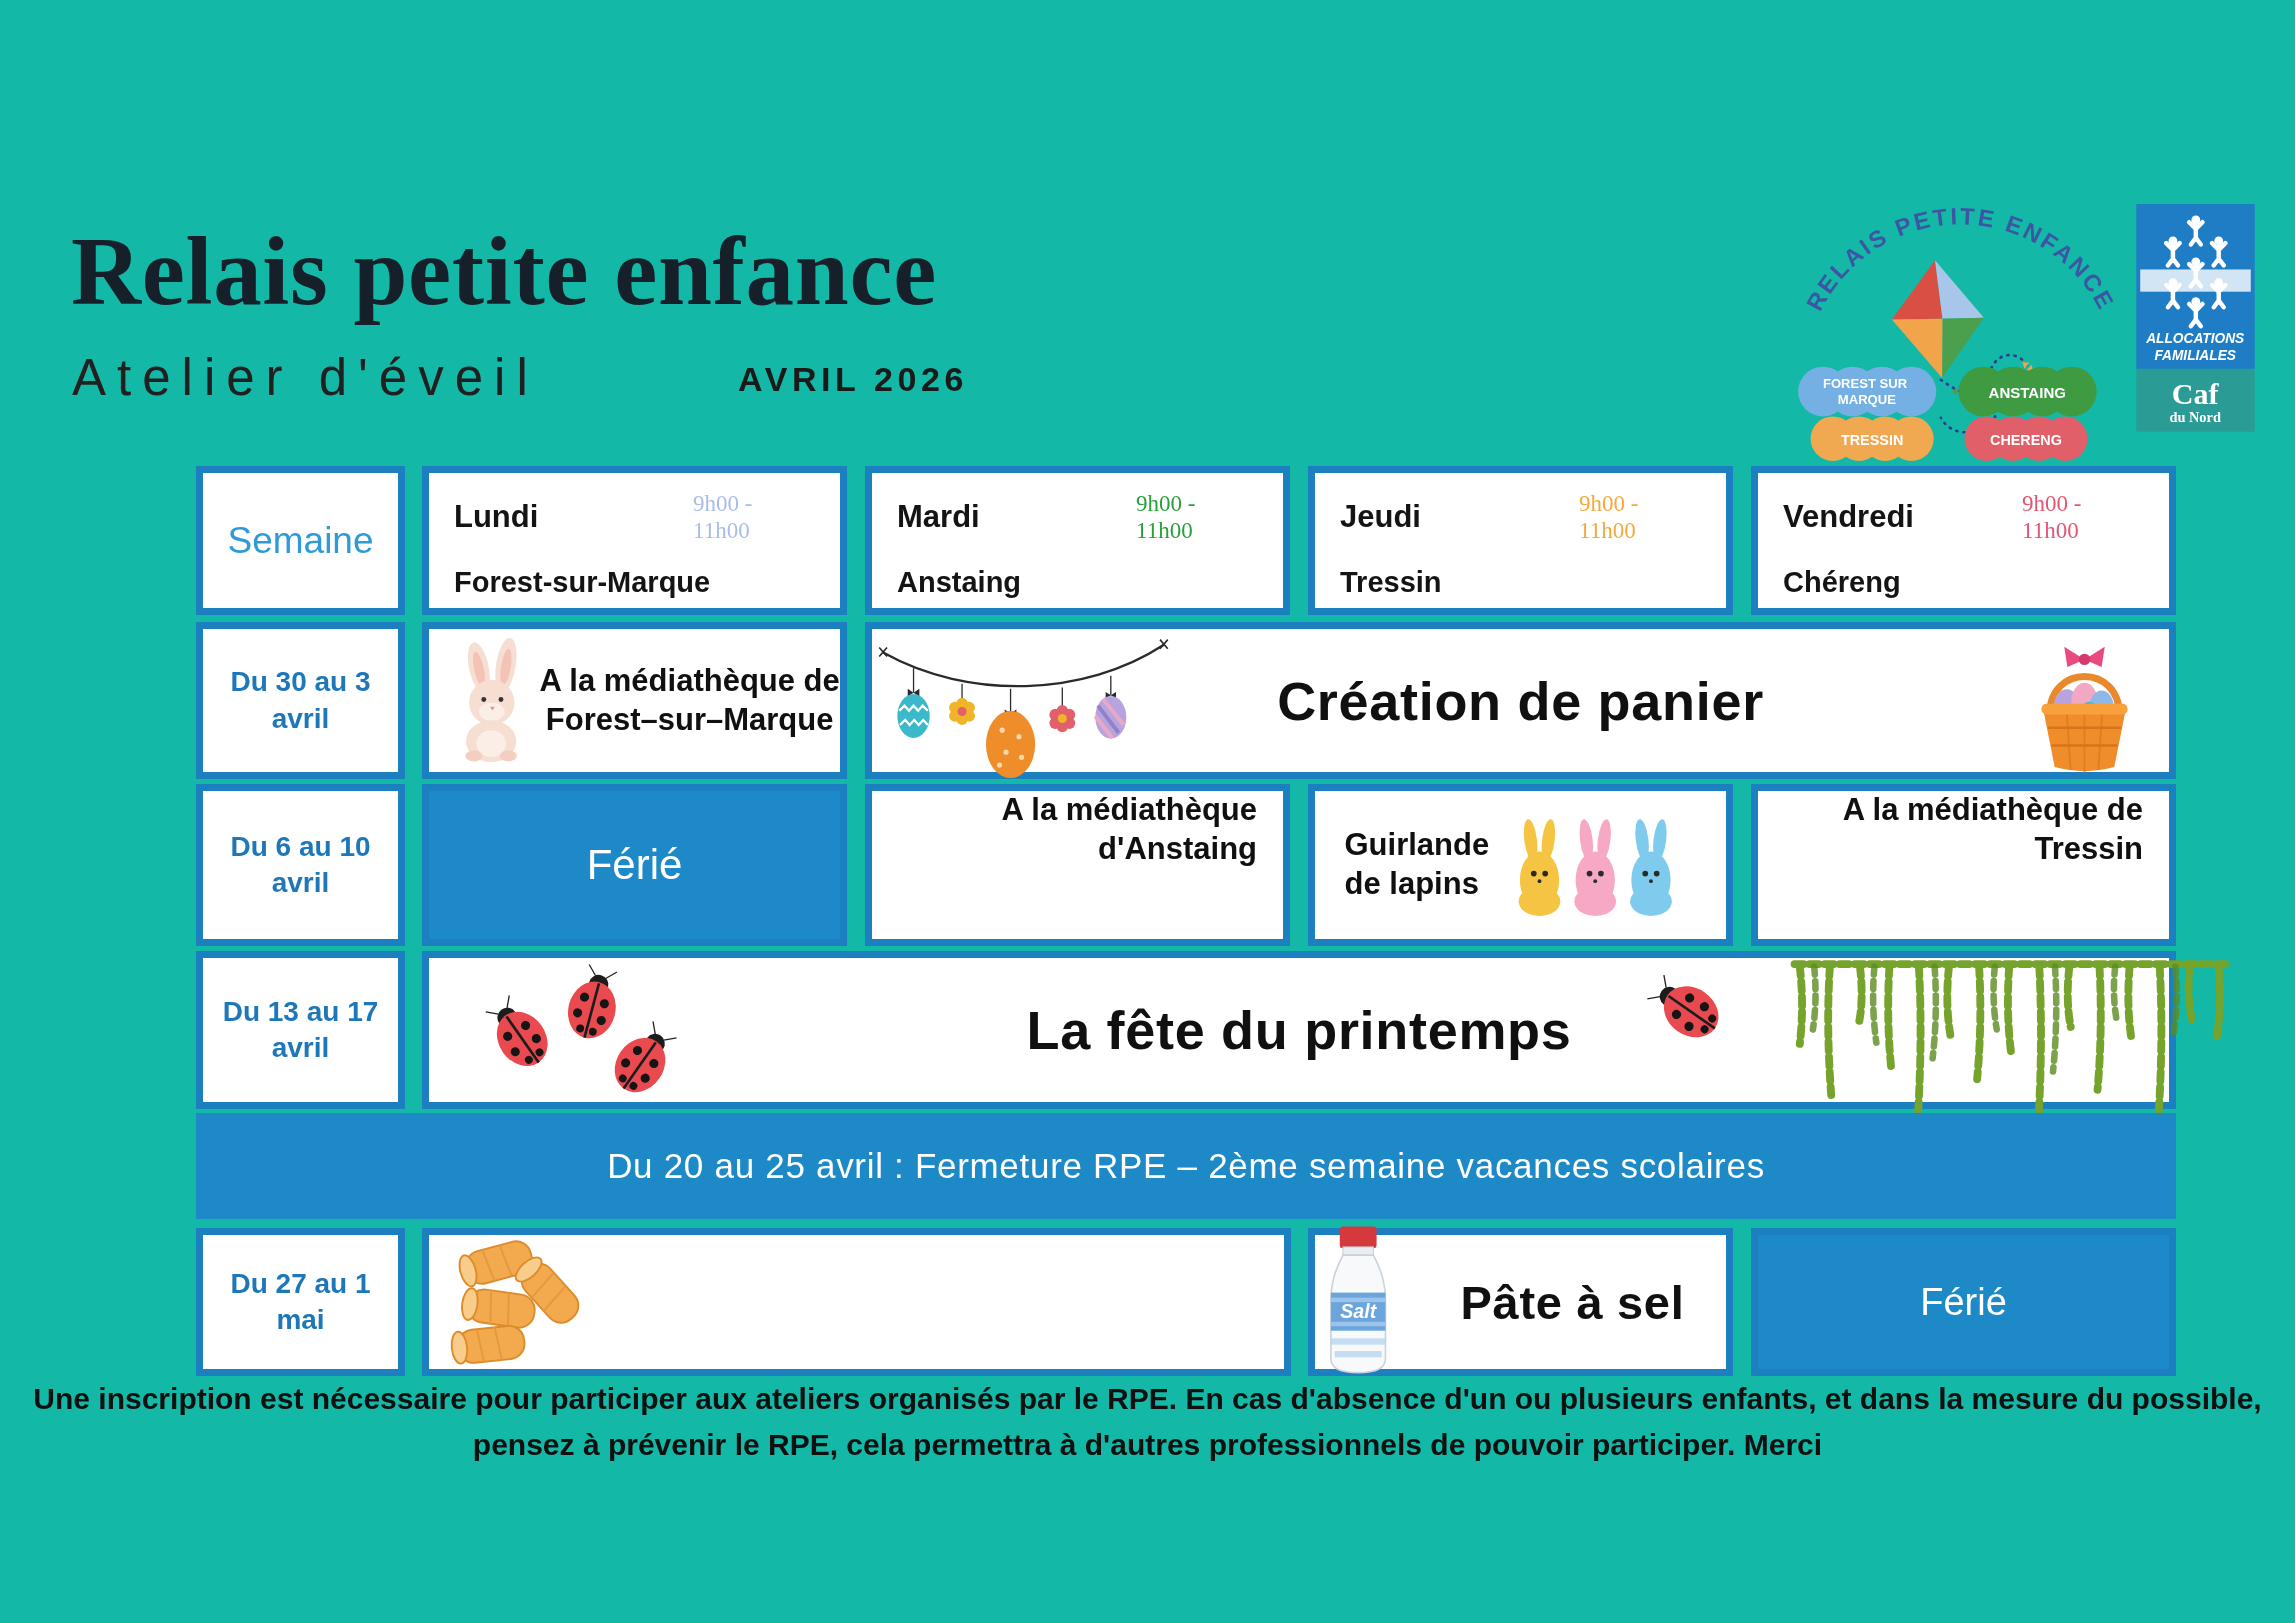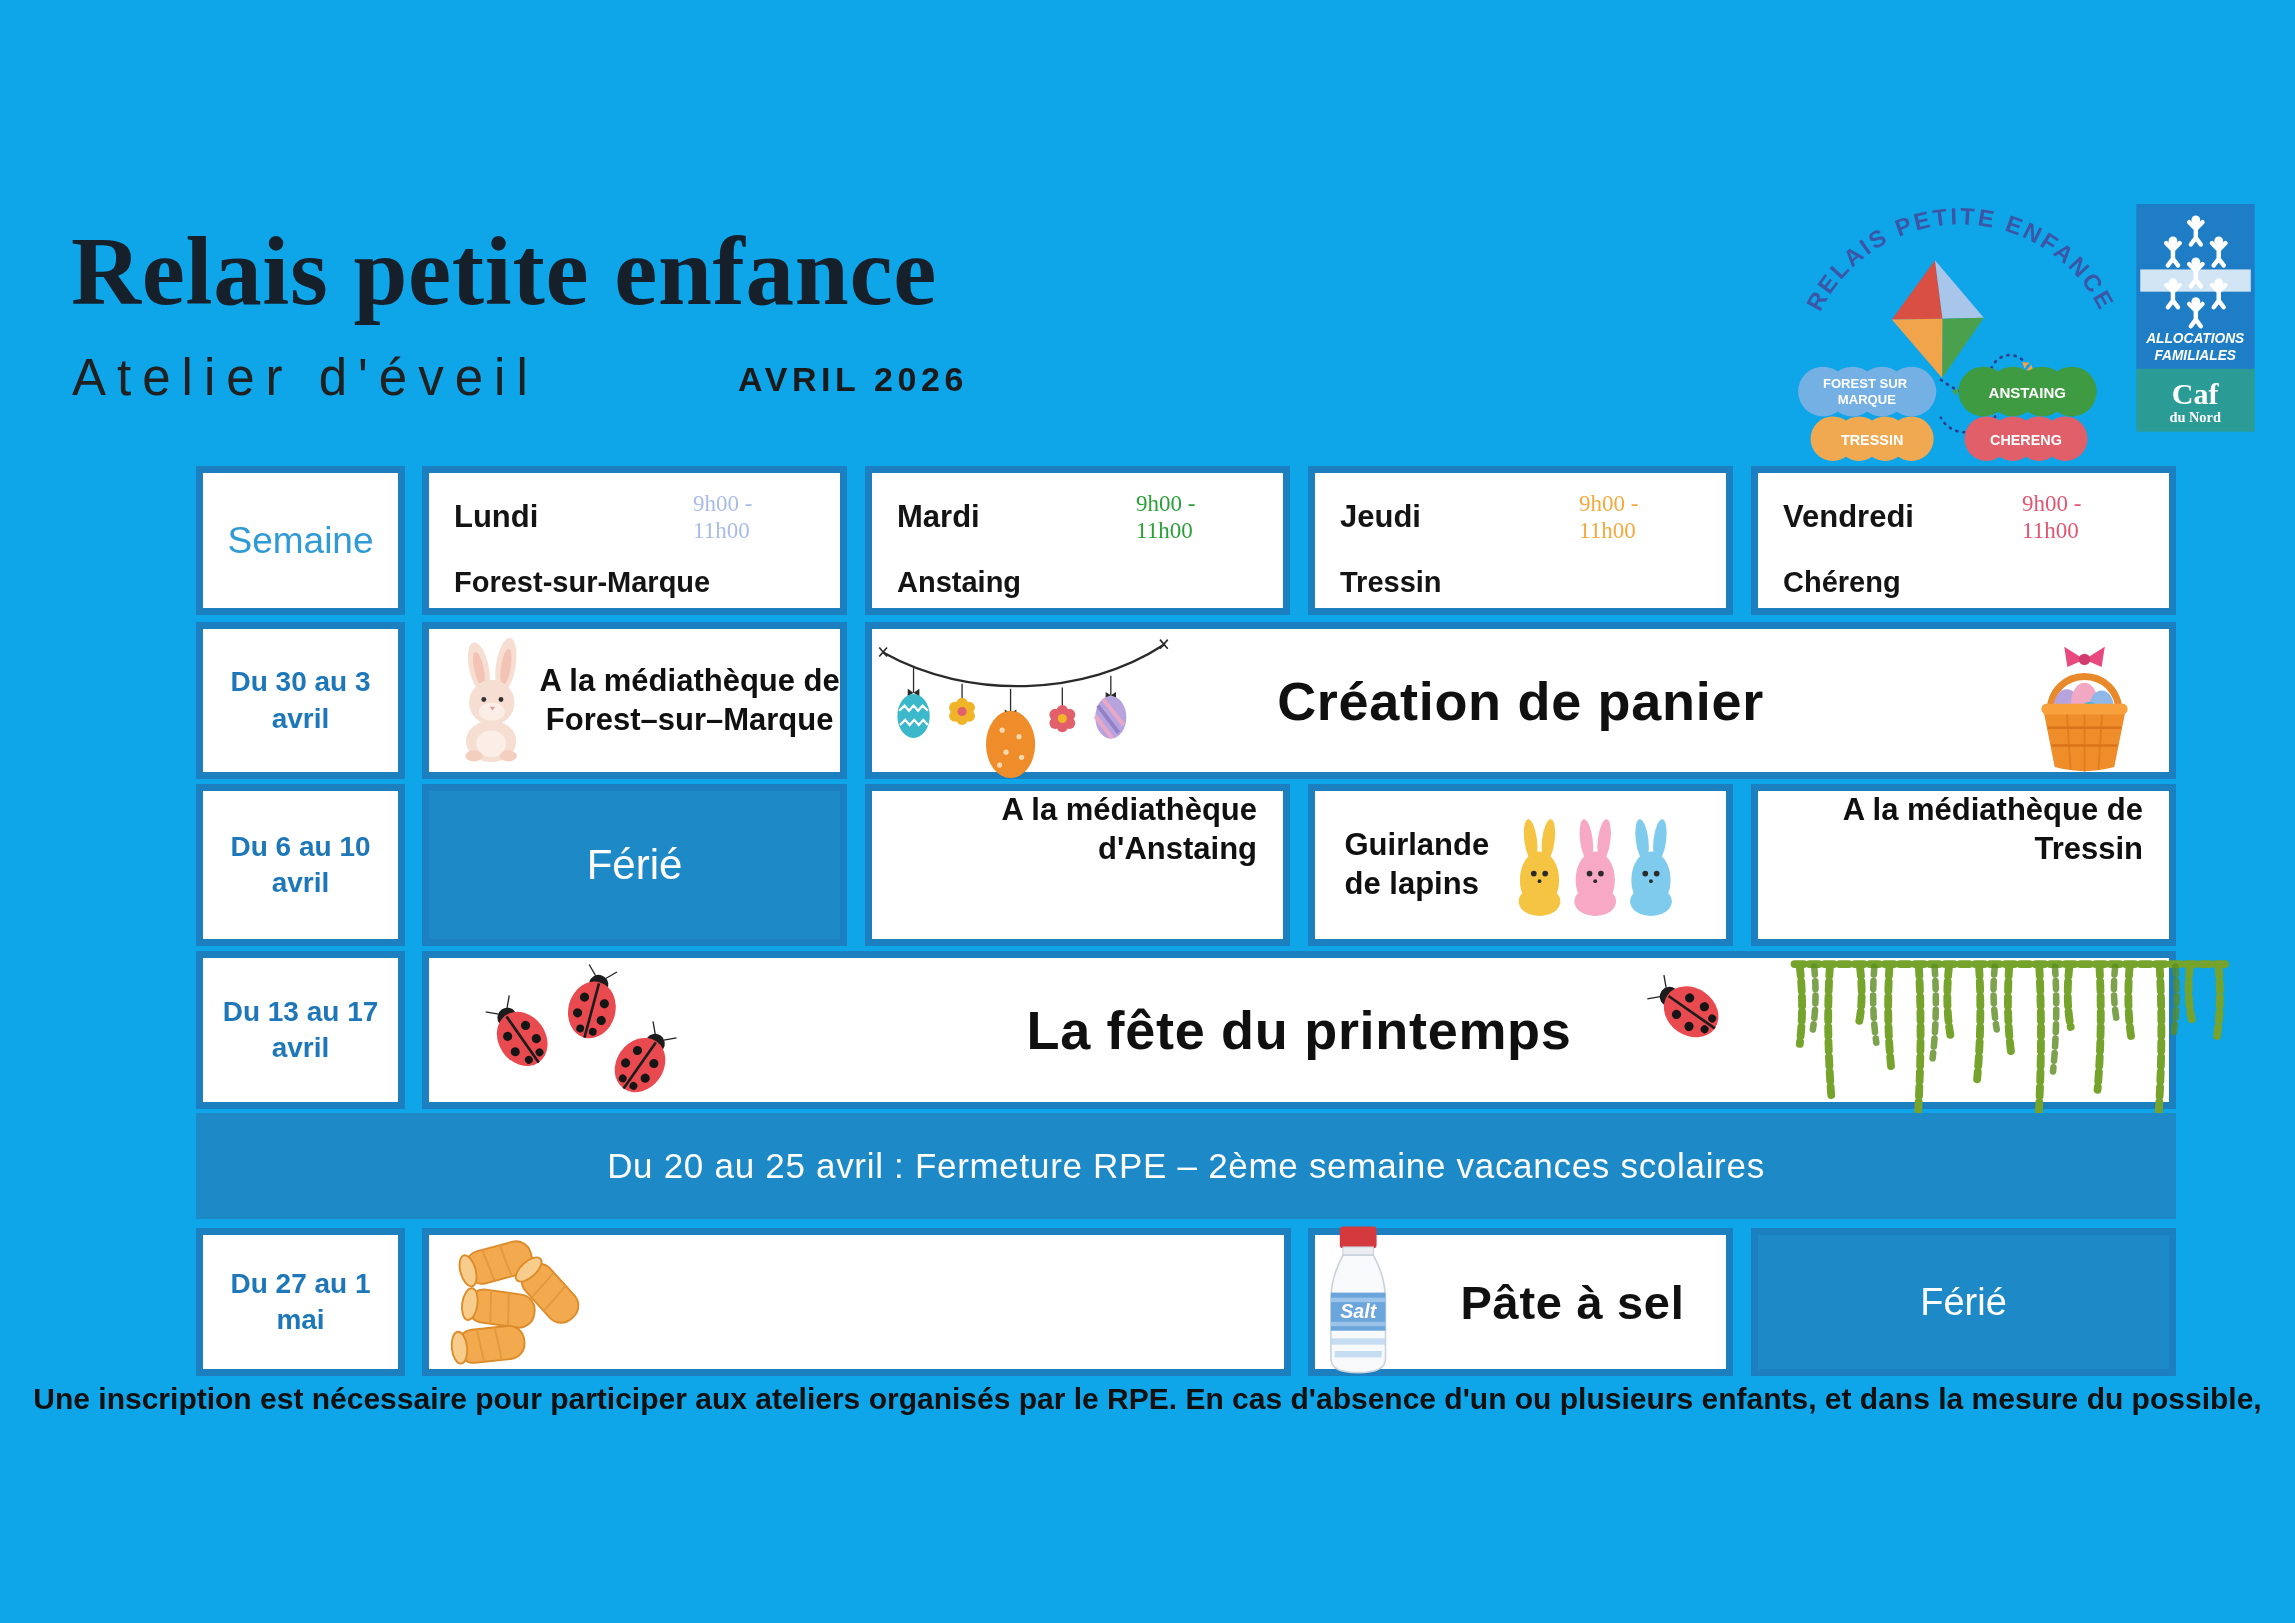--- a/index.html
+++ b/index.html
@@ -1,16 +1,16 @@
 <!DOCTYPE html>
 <html style="font-size:10.5px"><head>
 <meta charset="utf-8">
 <style>
   html,body{margin:0;padding:0;background:#e8e8e8;}
-  .page{position:relative;width:2295px;height:1623px;background:#0ea5e9;font-family:"Liberation Sans",sans-serif;overflow:hidden;}
+  .page{position:relative;width:2295px;height:1623px;background:#14b8a6;font-family:"Liberation Sans",sans-serif;overflow:hidden;}
   .title{position:absolute;left:71px;top:216px;font-family:"Liberation Serif",serif;font-weight:bold;font-size:97px;color:#15202b;letter-spacing:0.7px;}
   .subtitle{position:absolute;left:72px;top:348px;font-size:51px;color:#202020;letter-spacing:11px;}
   .month{position:absolute;left:738px;top:360px;font-size:34px;font-weight:bold;color:#1a1a1a;letter-spacing:4.6px;}
   .cell{position:absolute;background:#fff;border:7.2px solid #1b7fc0;box-sizing:border-box;}
   .cell.blue{background:#1d89c7;}
   .banner{position:absolute;left:196px;top:1113px;width:1980px;height:106px;background:#1d89c7;display:flex;align-items:center;justify-content:center;}
   .banner-text{color:#fff;font-size:35px;font-weight:500;letter-spacing:0.7px;}
   .semaine-cell{display:flex;align-items:center;justify-content:center;}
   .semaine-label{color:#2e9ad6;font-size:37px;}
   .day-name{position:absolute;left:25px;top:26px;font-size:31px;font-weight:bold;color:#141414;}
@@ -446,15 +446,16 @@
       <rect x="20" y="198" width="74" height="10" fill="#b9d6ef" opacity="0.8"></rect>
     </svg>
     <div class="act-big" style="font-size:47px;flex:1;text-align:center;padding-left:104px;">Pâte à sel</div>
   </div>
 
   <div class="cell blue center-flex" style="left:1751px;top:1228px;width:425px;height:148px;">
     <div class="ferie-text small">Férié</div>
   </div>
 
   <div class="footer-line" style="top:1382px;">Une inscription est nécessaire pour participer aux ateliers organisés par le RPE. En cas d'absence d'un ou plusieurs enfants, et dans la mesure du possible,</div>
+  <div class="footer-line" style="top:1428px;">pensez à prévenir le RPE, cela permettra à d'autres professionnels de pouvoir participer. Merci</div>
 
 </div>
 
 
 </body></html>

